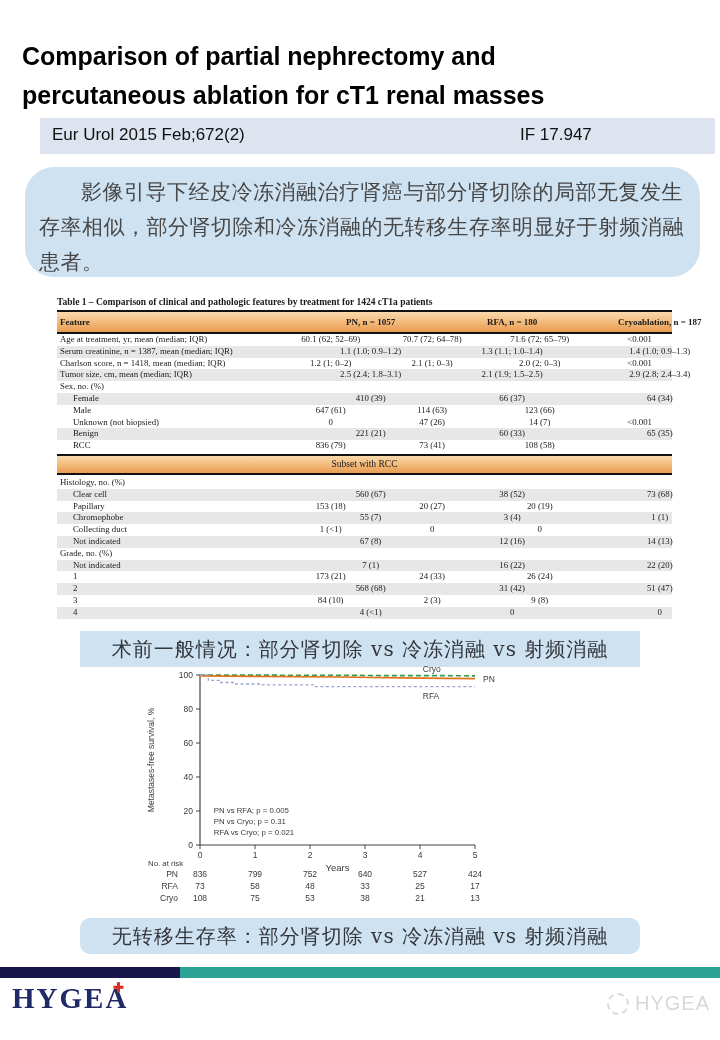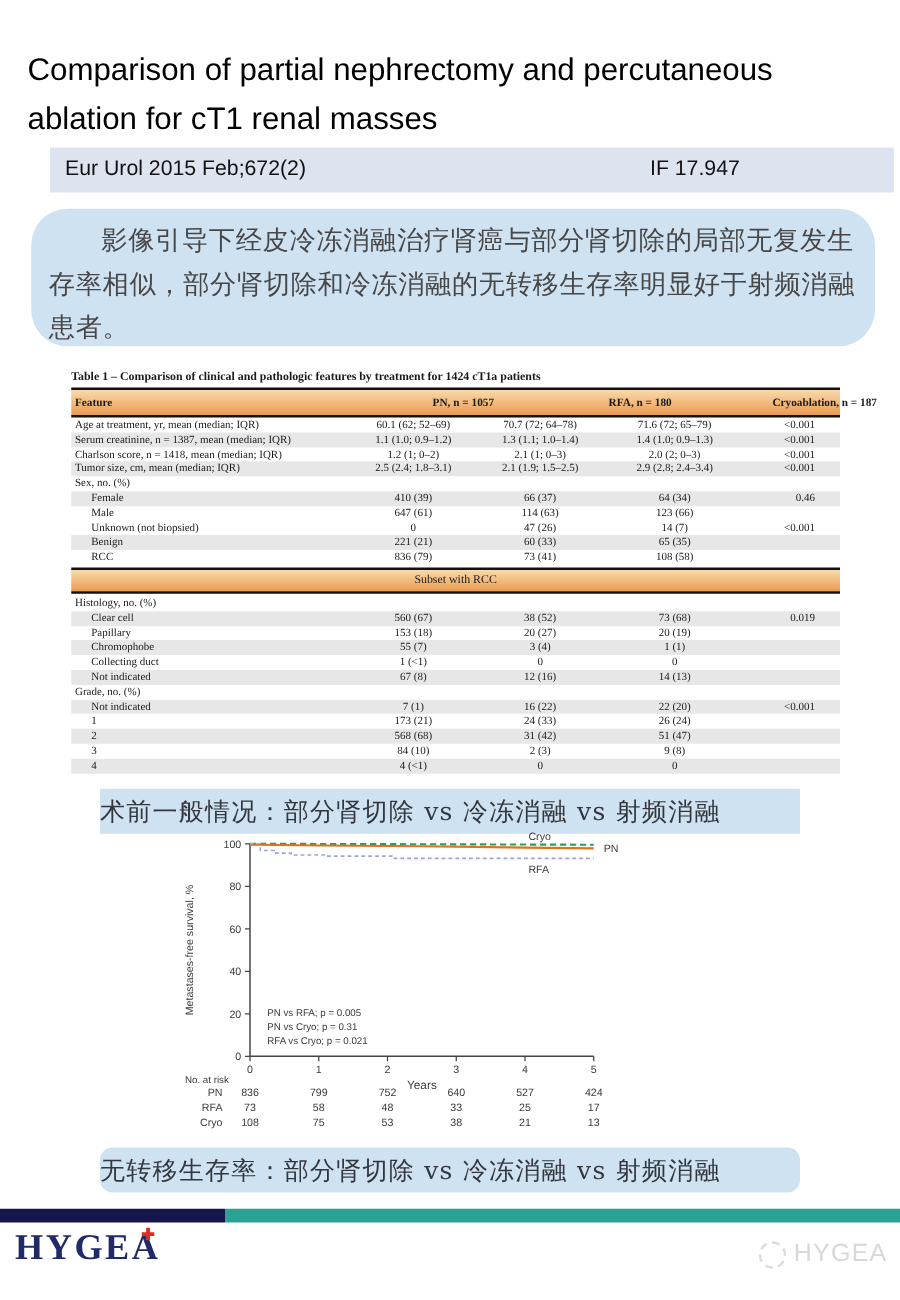--- a/index.html
+++ b/index.html
@@ -1,49 +1,49 @@
 <!DOCTYPE html>
 <html><head>
 <meta charset="utf-8">
 <style>
   html,body{margin:0;padding:0;background:#fff;}
   body{width:720px;height:1040px;position:relative;font-family:"Liberation Sans",sans-serif;overflow:hidden;}
 
   .title{position:absolute;left:22px;top:20px;width:620px;font-size:25px;line-height:39px;
-         font-weight:normal;color:#000;letter-spacing:0px;}
+         font-weight:bold;color:#000;letter-spacing:0px;}
 
   .cite-bar{position:absolute;left:40px;top:118px;width:675px;height:36px;background:#dde4ef;}
   .cite-bar .journal{position:absolute;left:12px;top:7px;font-size:17px;color:#111;}
   .cite-bar .if{position:absolute;left:480px;top:7px;font-size:17px;color:#111;}
 
   .summary{position:absolute;left:25px;top:167px;width:675px;height:110px;background:#cfe2f1;
            box-sizing:border-box;padding:8px 14px 0 14px;border-radius:29px;}
   .summary p{margin:0;font-family:"DejaVu Serif","Liberation Serif",serif;font-size:21px;
              line-height:35px;color:#474747;text-indent:2em;letter-spacing:0.5px;}
 
   .table-wrap{position:absolute;left:57px;top:281px;width:615px;
               font-family:"Liberation Serif",serif;color:#1a1a1a;}
   .tbl-caption{font-size:9.5px;font-weight:bold;margin:16px 0 3px 0;}
   .tbl-grid{display:grid;grid-template-columns:36% 17% 16% 19% 12%;align-items:center;}
   .tbl-head{background:linear-gradient(180deg,#f9d9ad 0%,#f2b878 55%,#e99b51 100%);
             border-top:2px solid #111;border-bottom:2px solid #111;height:20px;font-weight:bold;gap:40px;}
   .tbl-head .cell{font-size:9px;}
   .row{height:11.8px;line-height:11.8px;}
-  .row.shaded{background:#e7e7e7;}
+  .row.shaded{background:#e7e7e7;gap:40px;}
   .cell{font-size:8.8px;white-space:nowrap;overflow:hidden;}
   .cell.label{padding-left:3px;}
   .cell.label.indent{padding-left:16px;}
   .cell.mid{text-align:center;}
   .cell.pval{text-align:right;padding-right:20px;}
   .band{background:linear-gradient(180deg,#f9d9ad 0%,#f2b878 55%,#e99b51 100%);
         border-top:2px solid #111;border-bottom:2px solid #111;height:17px;line-height:17px;
         text-align:center;font-size:9.5px;margin:2px 0 2px 0;}
 
   .banner{position:absolute;left:80px;width:560px;height:36px;background:#cfe2f1;
-          display:flex;align-items:center;}
+          display:flex;align-items:center;justify-content:center;}
   .banner span{font-family:"DejaVu Serif","Liberation Serif",serif;font-size:20px;color:#33373d;letter-spacing:1px;}
   .banner.pre{top:631px;}
   .banner.post{top:918px;border-radius:10px;}
 
   .chart{position:absolute;left:140px;top:665px;width:430px;height:246px;}
   .chart svg text{font-family:"Liberation Sans",sans-serif;fill:#3a3a3a;}
   .chart svg .t8{font-size:8.5px;}
   .chart svg .t9{font-size:9.5px;}
   .chart svg .t78{font-size:7.8px;}
   .chart svg .t8b{font-size:8.5px;}

